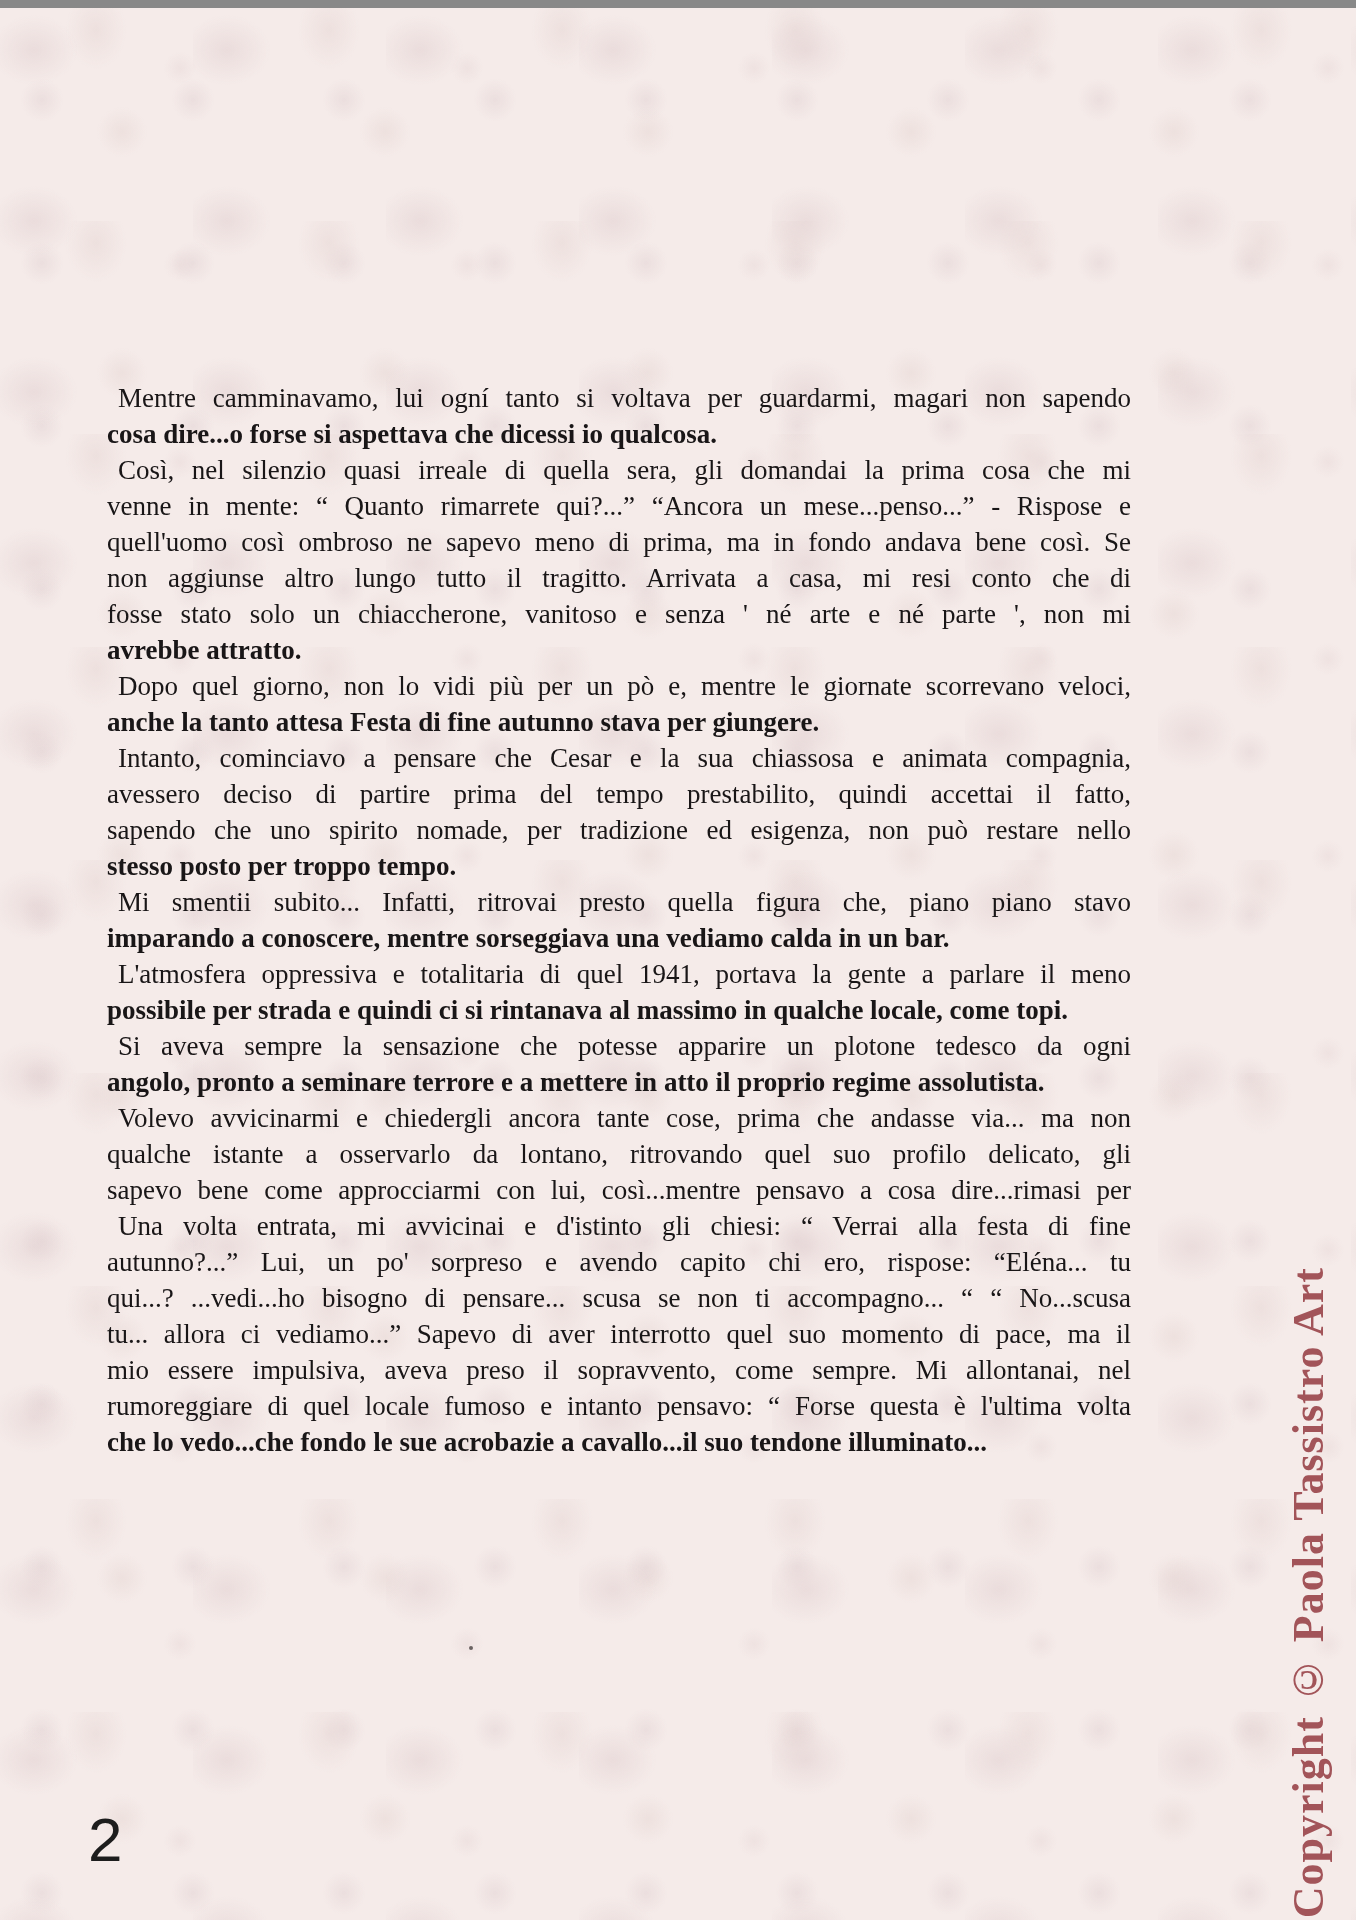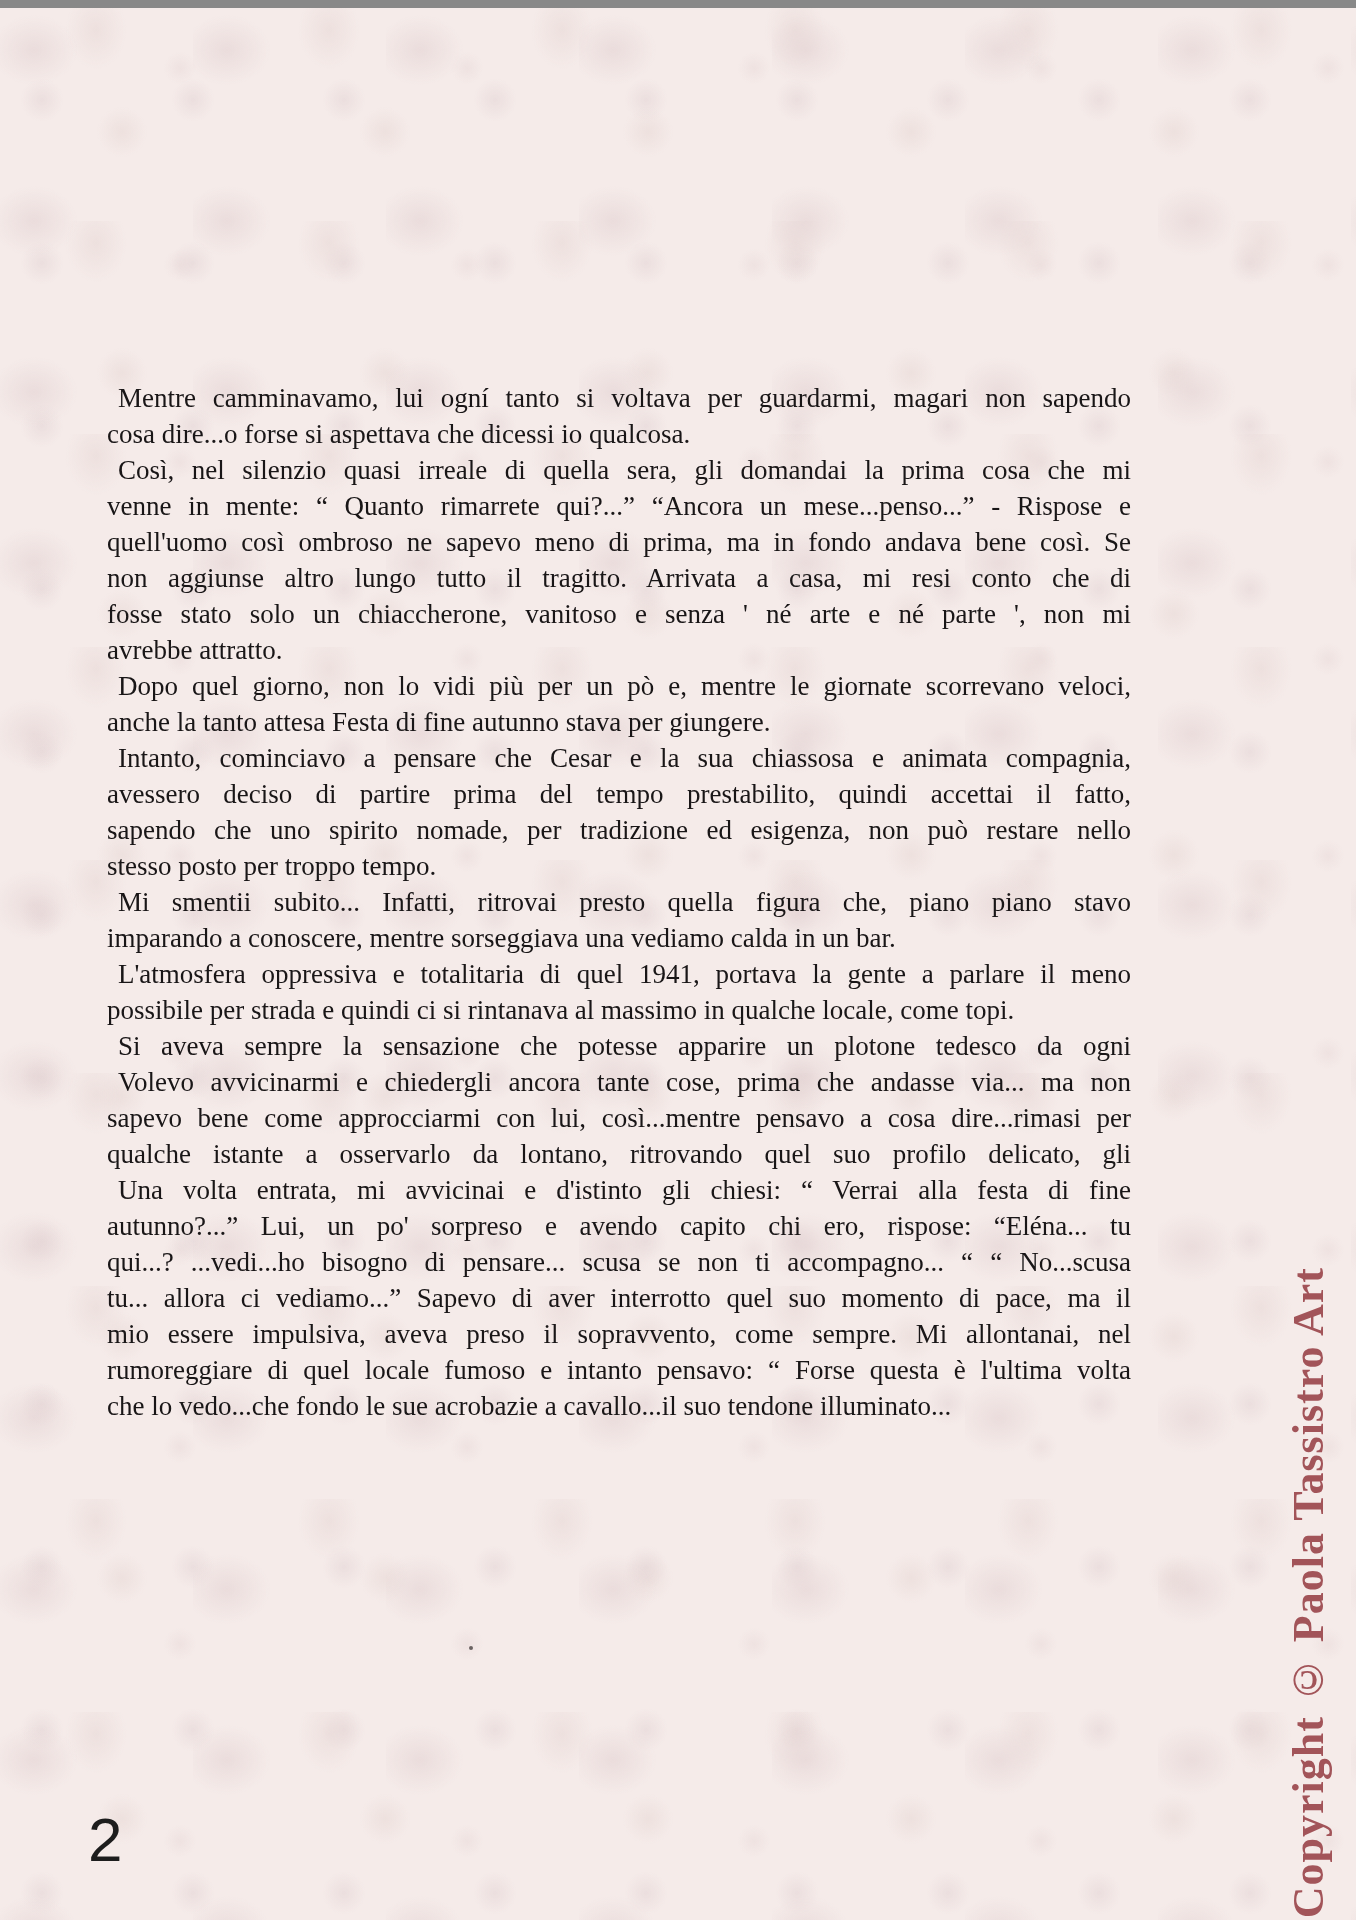--- a/index.html
+++ b/index.html
@@ -26,21 +26,21 @@
     width: 1024px;
     font-size: 27px;
     line-height: 36px;
     color: #191617;
   }
   .line {
     text-align: justify;
     text-align-last: justify;
   }
   .line.first { text-indent: 11px; }
-  .line.last  { text-align-last: left; }
+  .line.last  { text-align-last: left; font-weight: bold; }
   .copyright-vertical {
     position: absolute;
     right: 22px;
     bottom: 10px;
     writing-mode: vertical-rl;
     transform: rotate(180deg);
     font-family: "Liberation Serif", serif;
     font-weight: bold;
     font-size: 44px;
     letter-spacing: 1px;
@@ -90,23 +90,24 @@
       <div class="line last">anche la tanto attesa Festa di fine autunno stava per giungere.</div>
       <div class="line first">Intanto, cominciavo a pensare che Cesar e la sua chiassosa e animata compagnia,</div>
       <div class="line">avessero deciso di partire prima del tempo prestabilito, quindi accettai il fatto,</div>
       <div class="line">sapendo che uno spirito nomade, per tradizione ed esigenza, non può restare nello</div>
       <div class="line last">stesso posto per troppo tempo.</div>
       <div class="line first">Mi smentii subito... Infatti, ritrovai presto quella figura che, piano piano stavo</div>
       <div class="line last">imparando a conoscere, mentre sorseggiava una vediamo calda in un bar.</div>
       <div class="line first">L'atmosfera oppressiva e totalitaria di quel 1941, portava la gente a parlare il meno</div>
       <div class="line last">possibile per strada e quindi ci si rintanava al massimo in qualche locale, come topi.</div>
       <div class="line first">Si aveva sempre la sensazione che potesse apparire un plotone tedesco da ogni</div>
+      <div class="line last">angolo, pronto a seminare terrore e a mettere in atto il proprio regime assolutista.</div>
       <div class="line first">Volevo avvicinarmi e chiedergli ancora tante cose, prima che andasse via... ma non</div>
+      <div class="line">qualche istante a osservarlo da lontano, ritrovando quel suo profilo delicato, gli</div>
       <div class="line">sapevo bene come approcciarmi con lui, così...mentre pensavo a cosa dire...rimasi per</div>
-      <div class="line">qualche istante a osservarlo da lontano, ritrovando quel suo profilo delicato, gli</div>
       <div class="line first">Una volta entrata, mi avvicinai e d'istinto gli chiesi: “ Verrai alla festa di fine</div>
       <div class="line">autunno?...” Lui, un po' sorpreso e avendo capito chi ero, rispose: “Eléna... tu</div>
       <div class="line">qui...? ...vedi...ho bisogno di pensare... scusa se non ti accompagno... “ “ No...scusa</div>
       <div class="line">tu... allora ci vediamo...”  Sapevo di aver interrotto quel suo momento di pace, ma il</div>
       <div class="line">mio essere impulsiva, aveva preso il sopravvento, come sempre. Mi allontanai, nel</div>
       <div class="line">rumoreggiare di quel locale fumoso e intanto pensavo: “ Forse questa è l'ultima volta</div>
       <div class="line last">che lo vedo...che fondo le sue acrobazie a cavallo...il suo tendone illuminato...</div>
     </div>
 
   <div class="speck s1"></div>

